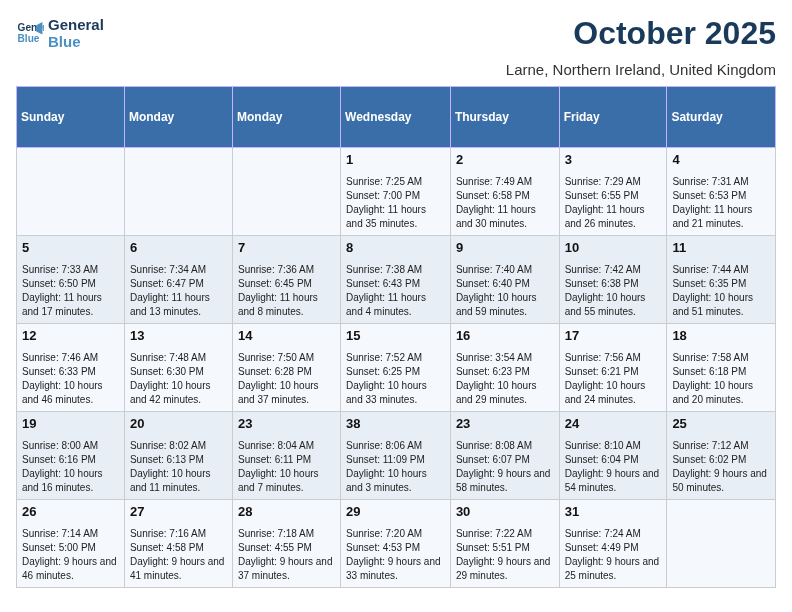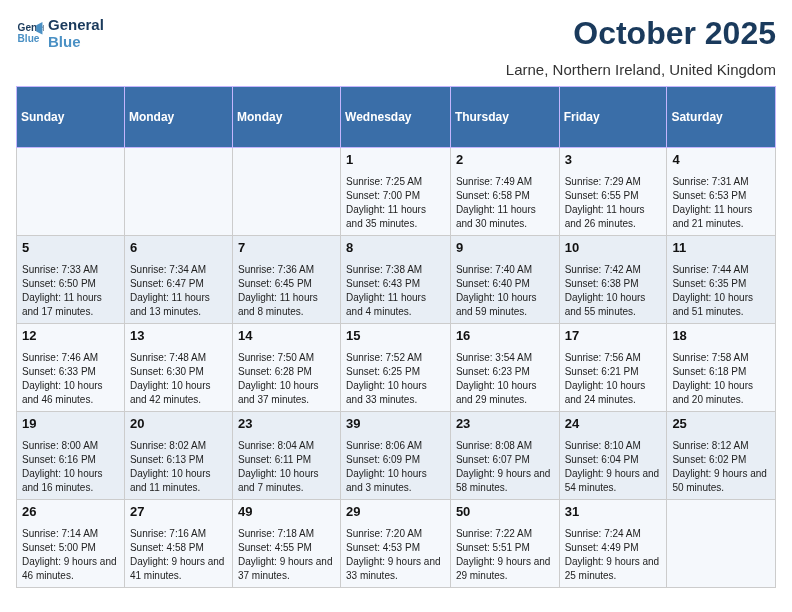--- a/index.html
+++ b/index.html
@@ -247,71 +247,71 @@
 Sunset: 6:13 PM
 Daylight: 10 hours and 11 minutes.</div>
         </td>
         <td>
           <span class="day-num">23</span>
           <div class="day-info">Sunrise: 8:04 AM
 Sunset: 6:11 PM
 Daylight: 10 hours and 7 minutes.</div>
         </td>
         <td>
-          <span class="day-num">39</span>
+          <span class="day-num">38</span>
           <div class="day-info">Sunrise: 8:06 AM
-Sunset: 6:09 PM
+Sunset: 11:09 PM
 Daylight: 10 hours and 3 minutes.</div>
         </td>
         <td>
           <span class="day-num">23</span>
           <div class="day-info">Sunrise: 8:08 AM
 Sunset: 6:07 PM
 Daylight: 9 hours and 58 minutes.</div>
         </td>
         <td>
           <span class="day-num">24</span>
           <div class="day-info">Sunrise: 8:10 AM
 Sunset: 6:04 PM
 Daylight: 9 hours and 54 minutes.</div>
         </td>
         <td>
           <span class="day-num">25</span>
-          <div class="day-info">Sunrise: 8:12 AM
+          <div class="day-info">Sunrise: 7:12 AM
 Sunset: 6:02 PM
 Daylight: 9 hours and 50 minutes.</div>
         </td>
       </tr>
       <tr>
         <td>
           <span class="day-num">26</span>
           <div class="day-info">Sunrise: 7:14 AM
 Sunset: 5:00 PM
 Daylight: 9 hours and 46 minutes.</div>
         </td>
         <td>
           <span class="day-num">27</span>
           <div class="day-info">Sunrise: 7:16 AM
 Sunset: 4:58 PM
 Daylight: 9 hours and 41 minutes.</div>
         </td>
         <td>
-          <span class="day-num">49</span>
+          <span class="day-num">28</span>
           <div class="day-info">Sunrise: 7:18 AM
 Sunset: 4:55 PM
 Daylight: 9 hours and 37 minutes.</div>
         </td>
         <td>
           <span class="day-num">29</span>
           <div class="day-info">Sunrise: 7:20 AM
 Sunset: 4:53 PM
 Daylight: 9 hours and 33 minutes.</div>
         </td>
         <td>
-          <span class="day-num">50</span>
+          <span class="day-num">30</span>
           <div class="day-info">Sunrise: 7:22 AM
 Sunset: 5:51 PM
 Daylight: 9 hours and 29 minutes.</div>
         </td>
         <td>
           <span class="day-num">31</span>
           <div class="day-info">Sunrise: 7:24 AM
 Sunset: 4:49 PM
 Daylight: 9 hours and 25 minutes.</div>
         </td>

